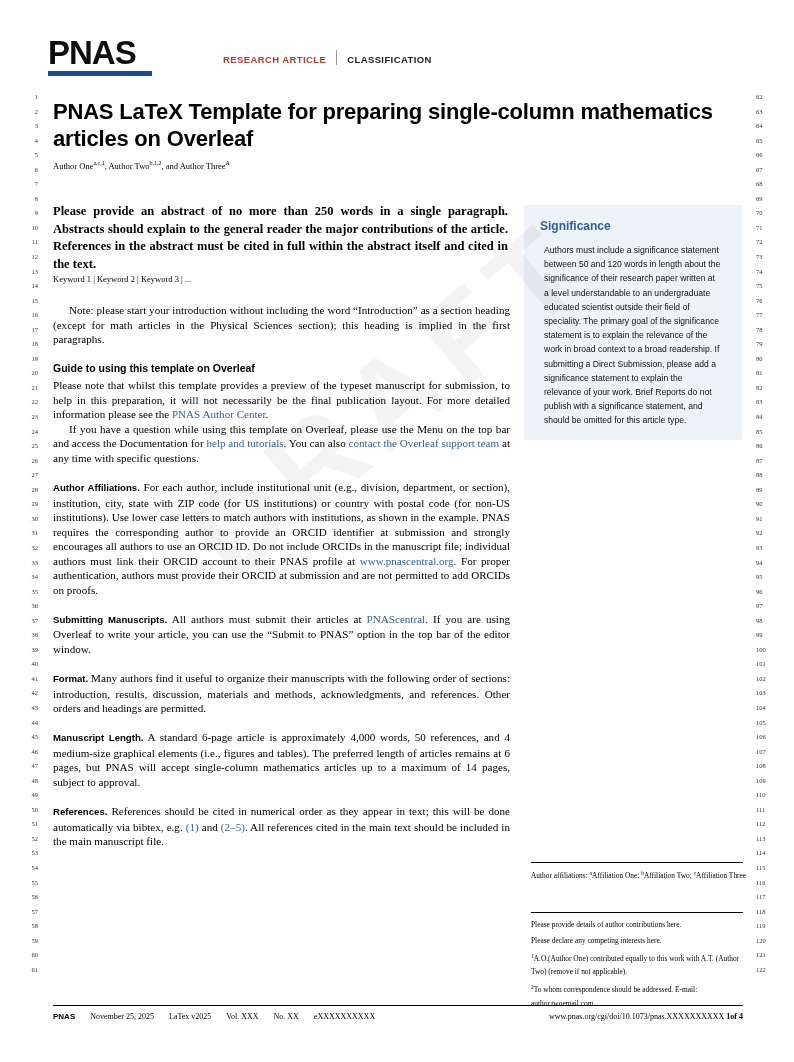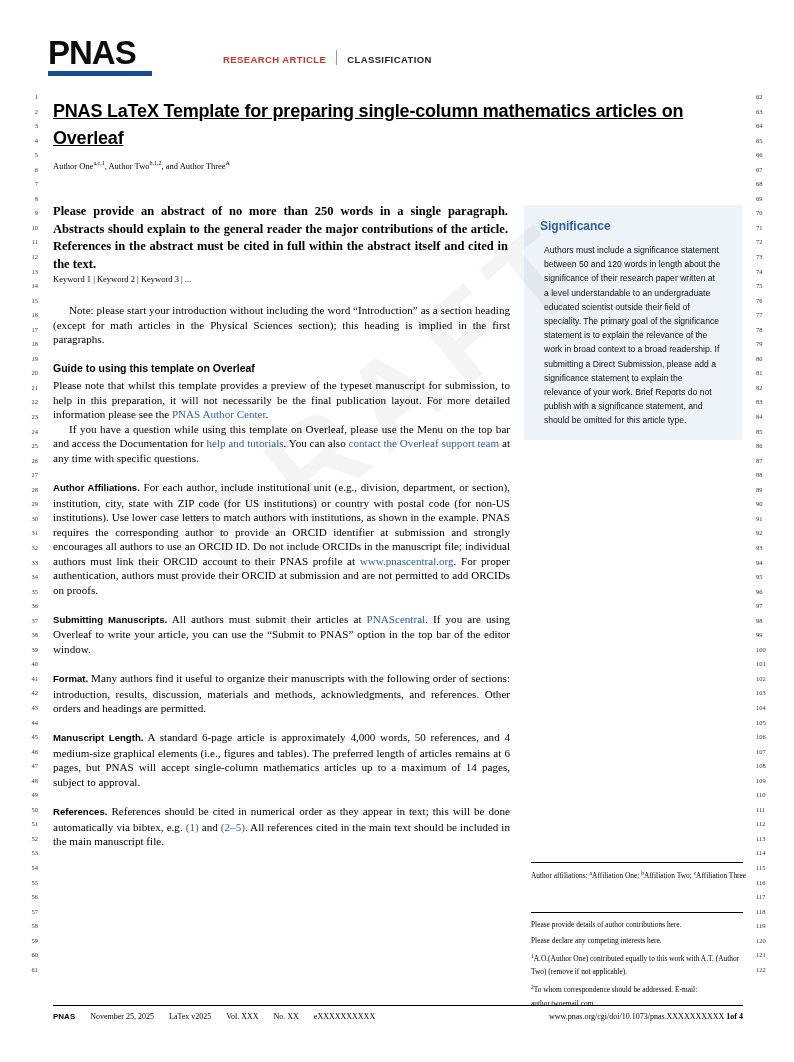--- a/index.html
+++ b/index.html
@@ -93,25 +93,24 @@
   }
   .linenums.left { left: 22px; }
   .linenums.right { left: 756px; text-align: left; }
   
   .title {
     position: absolute;
     left: 53px;
     top: 98px;
     width: 690px;
     font-family: "Liberation Sans", sans-serif;
-    font-size: 18px;
+    font-size: 22px;
     font-weight: bold;
     line-height: 27px;
     letter-spacing: -0.2px;
-    text-decoration: underline;
   }
   .authors {
     position: absolute;
     left: 53px;
     top: 160px;
     width: 500px;
     font-size: 8.5px;
   }
   .authors sup { font-size: 6px; }
   .compiled {

